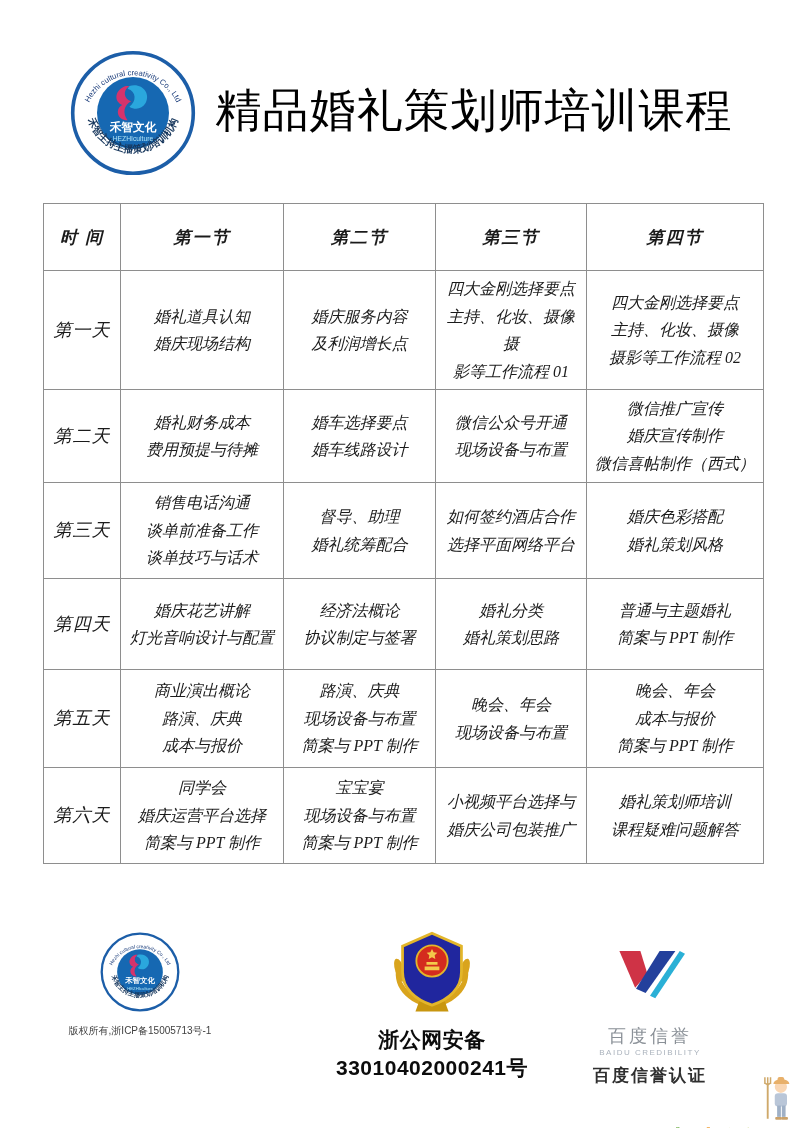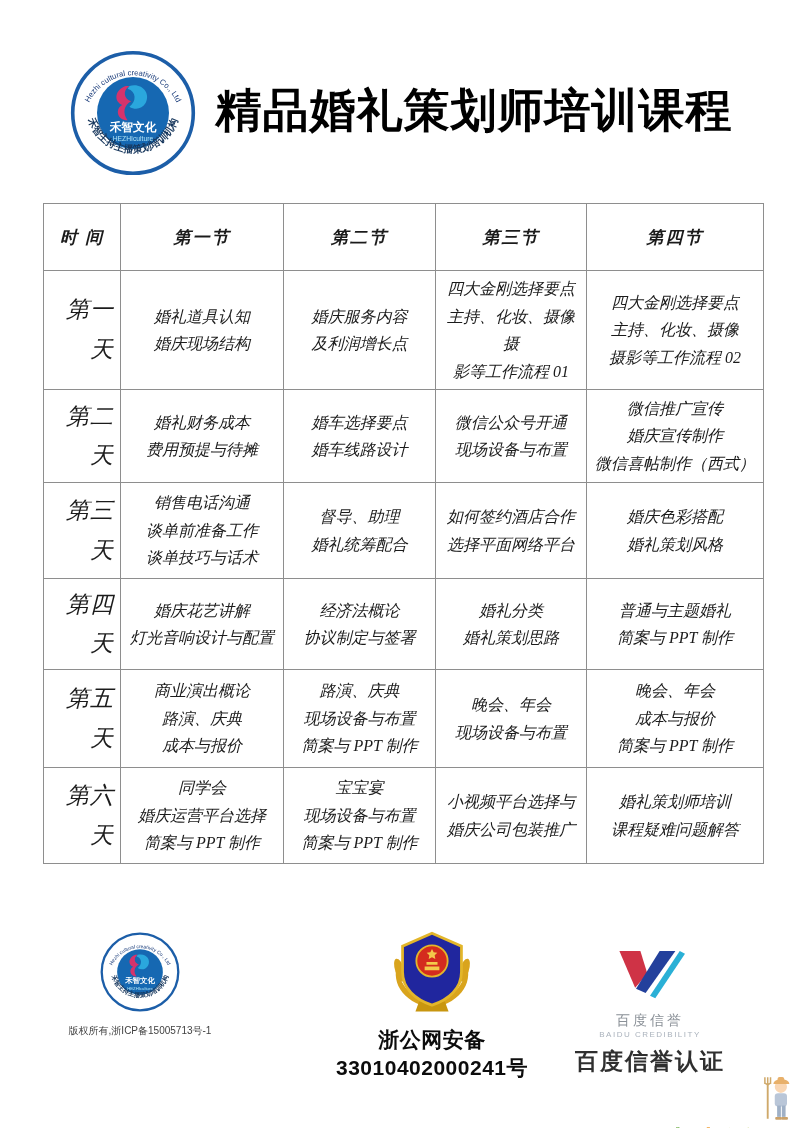--- a/index.html
+++ b/index.html
@@ -4,41 +4,41 @@
 <style>
   html,body{margin:0;padding:0;background:#fff;}
   .page{position:relative;width:800px;height:1128px;background:#ffffff;overflow:hidden;
         font-family:"Liberation Sans",sans-serif;}
 
   
   .logo-wrap{position:absolute;left:70px;top:50px;}
   .logo-wrap.small{left:0;top:0;position:relative;display:inline-block;}
   .page-title{position:absolute;left:186px;top:80px;width:576px;text-align:center;
               font-family:"Liberation Serif","DejaVu Serif",serif;
-              font-weight:700;font-size:46px;letter-spacing:1px;color:#000;white-space:nowrap;}
+              font-weight:400;font-size:46px;letter-spacing:1px;color:#000;white-space:nowrap;}
 
   
   .course-table{position:absolute;left:43px;top:203px;border-collapse:collapse;table-layout:fixed;width:720px;font-style:italic;}
   .course-table th,.course-table td{border:1px solid #8e8e8e;text-align:center;vertical-align:middle;
       font-family:"Liberation Serif","DejaVu Serif",serif;color:#1b1b1b;}
   .course-table th{font-size:17px;font-weight:600;height:64px;letter-spacing:2px;}
   .course-table td{font-size:16px;line-height:1.72;white-space:pre-line;padding:4px 6px;}
-  .course-table td.day{font-size:23px;letter-spacing:1px;text-align:right;}
+  .course-table td.day{font-size:18px;letter-spacing:1px;}
   .r1{height:100px}.r2{height:93px}.r3{height:96px}.r4{height:91px}.r5{height:98px}.r6{height:96px}
 
   
   .foot-block{position:absolute;text-align:center;}
   .foot-left{left:35px;top:932px;width:210px;}
   .foot-mid{left:320px;top:926px;width:224px;}
   .foot-right{left:560px;top:944px;width:180px;}
   .copyright-text{margin-top:8px;font-size:10px;color:#3f3f3f;}
   .police-text{margin-top:4px;font-size:21px;font-weight:bold;color:#0c0c0c;letter-spacing:0.5px;}
-  .baidu-cn{margin-top:8px;font-size:14px;color:#8a9097;letter-spacing:3px;}
+  .baidu-cn{margin-top:20px;font-size:18px;color:#8a9097;letter-spacing:3px;}
   .baidu-en{font-size:8px;color:#aab2bc;letter-spacing:1.5px;}
-  .baidu-cert{margin-top:7px;font-size:23px;font-weight:bold;color:#2f2f2f;letter-spacing:2px;}
+  .baidu-cert{margin-top:7px;font-size:17px;font-weight:bold;color:#2f2f2f;letter-spacing:2px;}
 
   
   .watermark{position:absolute;right:5px;top:1074px;display:flex;align-items:flex-end;flex-direction:column;}
   .wm-text{margin-left:2px;}
   .wm-title{font-size:27px;font-weight:bold;line-height:1;letter-spacing:4px;}
   .wm-c0{color:#63a63c}.wm-c1{color:#f0a03c}.wm-c2{color:#b4c348}
   .wm-url{font-family:"DejaVu Sans Mono",monospace;font-size:12px;color:#eba86a;
           letter-spacing:1px;margin-top:16px;}
 </style>
 </head>

